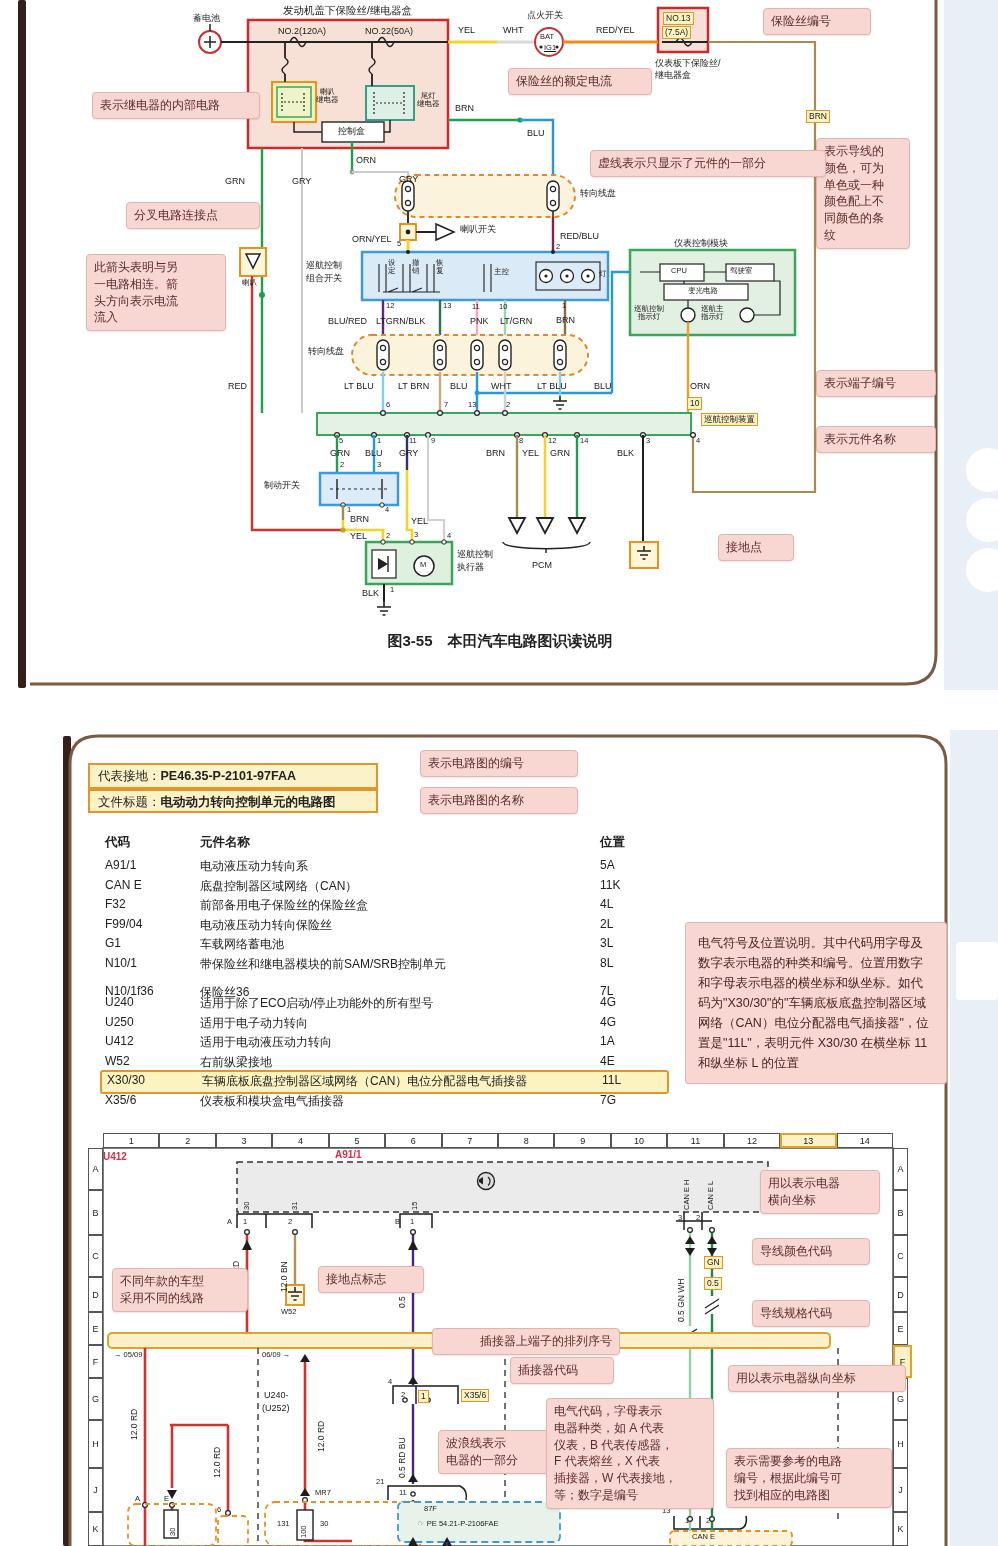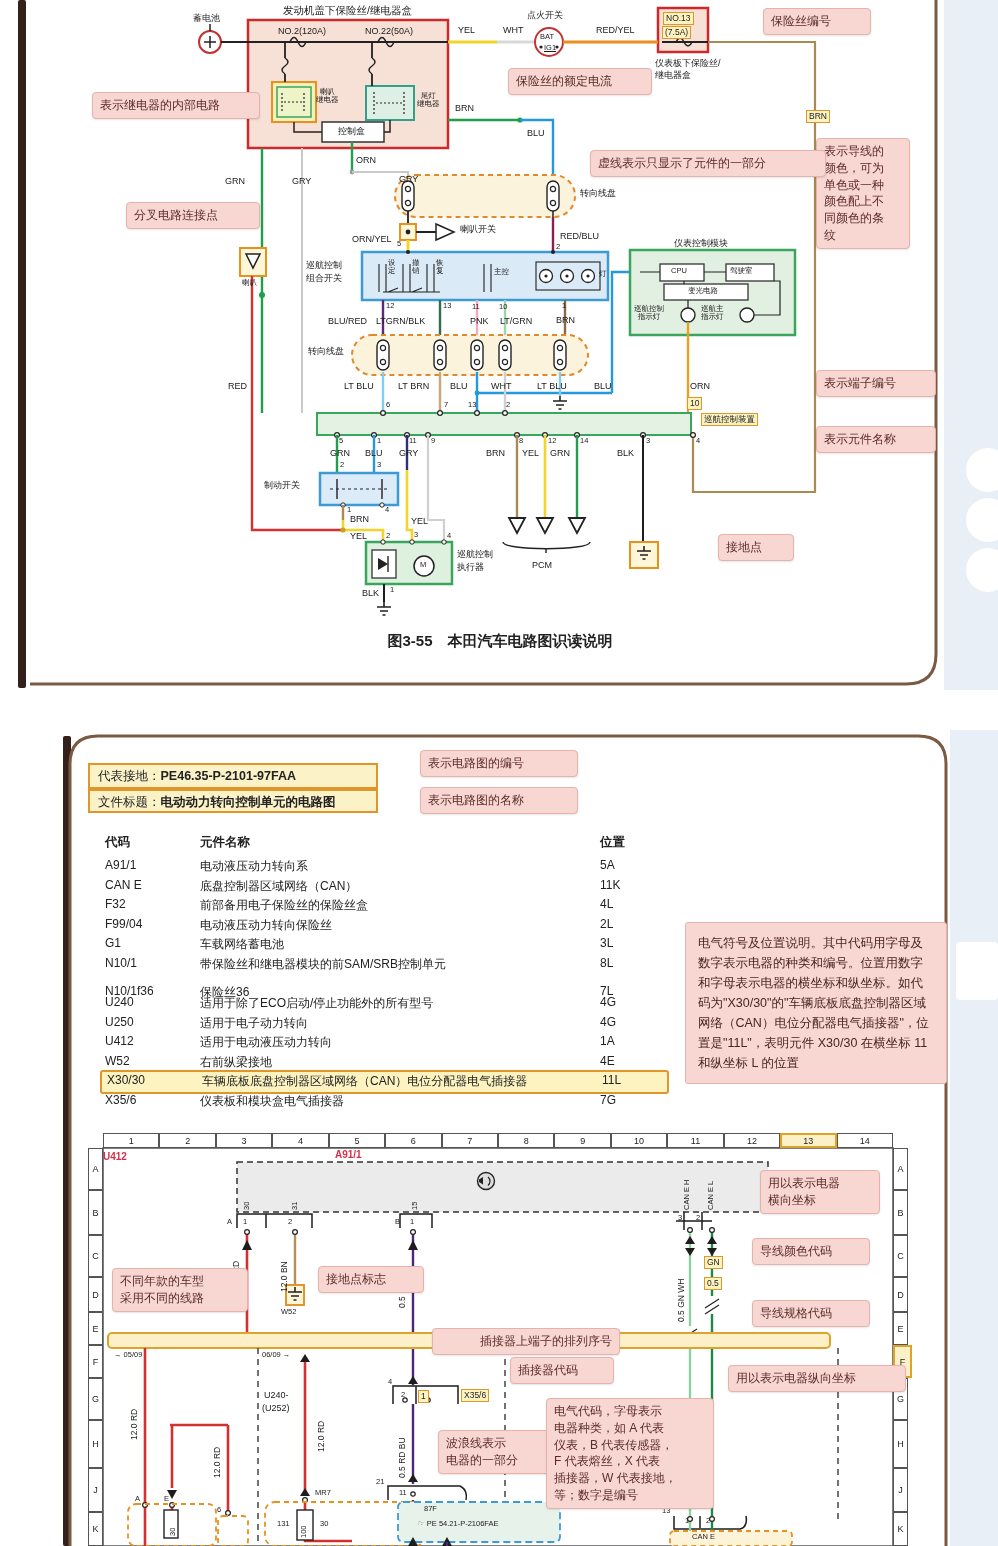--- a/index.html
+++ b/index.html
@@ -425,20 +425,24 @@
     <div class="callout" style="left: 92px; top: 92px; width: 152px;">表示继电器的内部电路</div>
     <div class="callout" style="left: 763px; top: 8px; width: 92px;">保险丝编号</div>
     <div class="callout" style="left: 508px; top: 68px; width: 128px;">保险丝的额定电流</div>
     <div class="callout" style="left: 816px; top: 138px; width: 78px;">表示导线的
 颜色，可为
 单色或一种
 颜色配上不
 同颜色的条
 纹</div>
     <div class="callout" style="left: 126px; top: 202px; width: 118px;">分叉电路连接点</div>
+    <div class="callout" style="left: 86px; top: 254px; width: 124px;">此箭头表明与另
+一电路相连。箭
+头方向表示电流
+流入</div>
     <div class="callout" style="left: 590px; top: 150px; width: 220px;">虚线表示只显示了元件的一部分</div>
     <div class="callout" style="left: 816px; top: 370px; width: 104px;">表示端子编号</div>
     <div class="callout" style="left: 816px; top: 426px; width: 104px;">表示元件名称</div>
     <div class="callout" style="left: 718px; top: 534px; width: 60px;">接地点</div>
     <span class="lbl red" style="left: 103px; top: 1151px;">U412</span>
     <span class="lbl red" style="left: 335px; top: 1149px;">A91/1</span>
     <span class="lbl t" style="left: 227px; top: 1218px;">A</span>
     <span class="lbl t" style="left: 243px; top: 1218px;">1</span>
     <span class="lbl t" style="left: 288px; top: 1218px;">2</span>
     <span class="lbl t" style="left: 395px; top: 1218px;">B</span>
@@ -498,20 +502,23 @@
     <div class="callout" style="left: 752px; top: 1300px; width: 102px;">导线规格代码</div>
     <div class="callout" style="left: 728px; top: 1365px; width: 162px;">用以表示电器纵向坐标</div>
     <div class="callout" style="left: 438px; top: 1430px; width: 102px;">波浪线表示
 电器的一部分</div>
     <div class="callout" style="left: 546px; top: 1398px; width: 152px;">电气代码，字母表示
 电器种类，如 A 代表
 仪表，B 代表传感器，
 F 代表熔丝，X 代表
 插接器，W 代表接地，
 等；数字是编号</div>
+    <div class="callout" style="left: 726px; top: 1448px; width: 150px;">表示需要参考的电路
+编号，根据此编号可
+找到相应的电路图</div>
     <div class="trow" style="left: 100px; top: 857px;">
       <span class="c0">A91/1</span>
       <span class="c1">电动液压动力转向系</span>
       <span class="c2">5A</span>
     </div>
     <div class="trow" style="left: 100px; top: 876.6px;">
       <span class="c0">CAN E</span>
       <span class="c1">底盘控制器区域网络（CAN）</span>
       <span class="c2">11K</span>
     </div>

